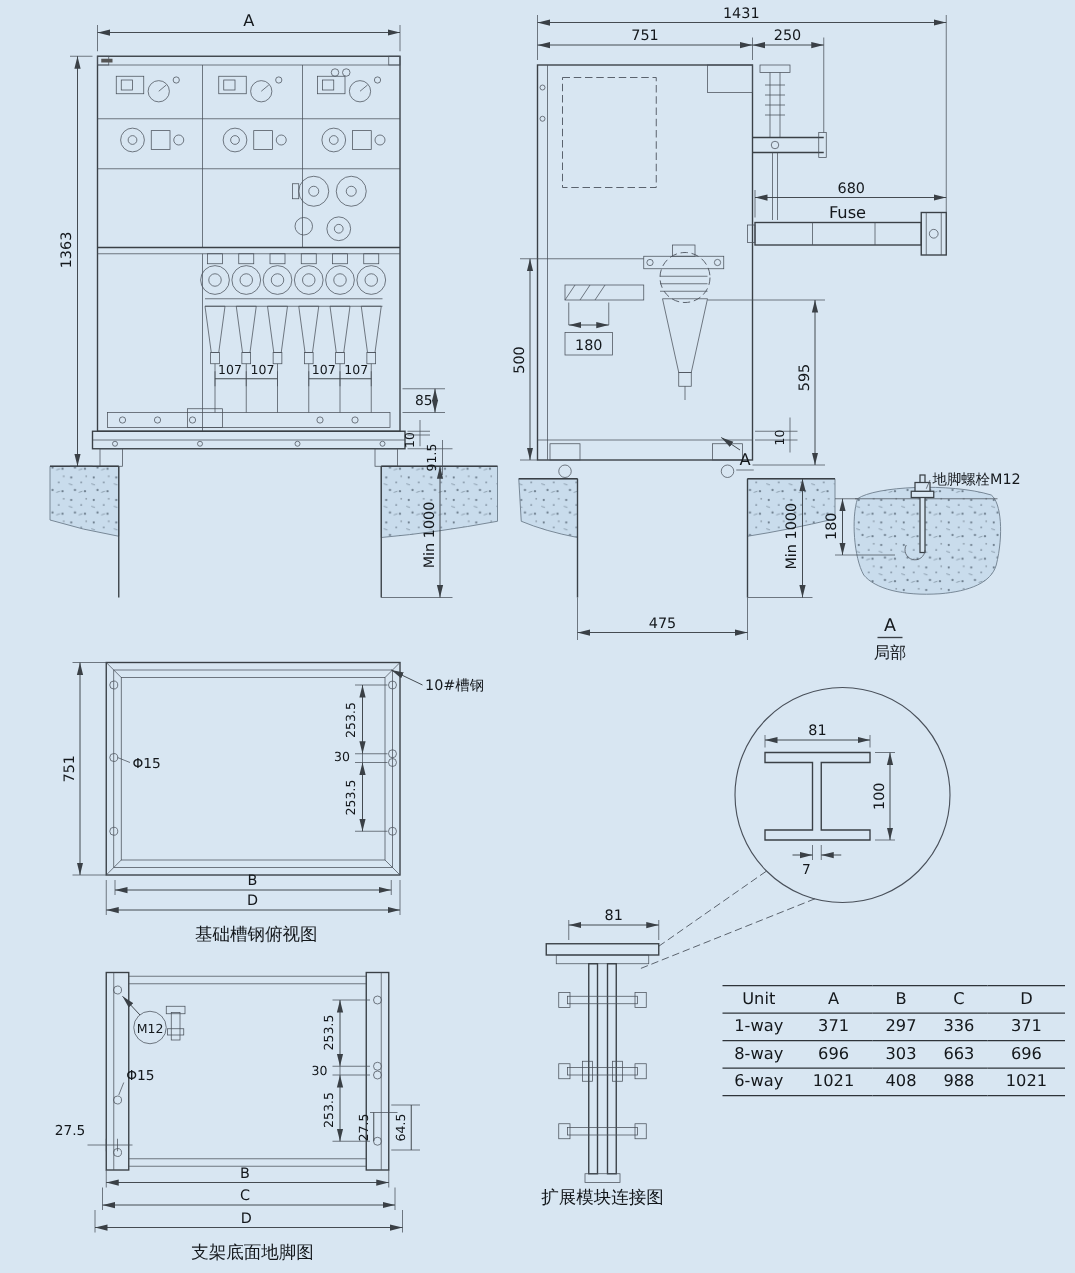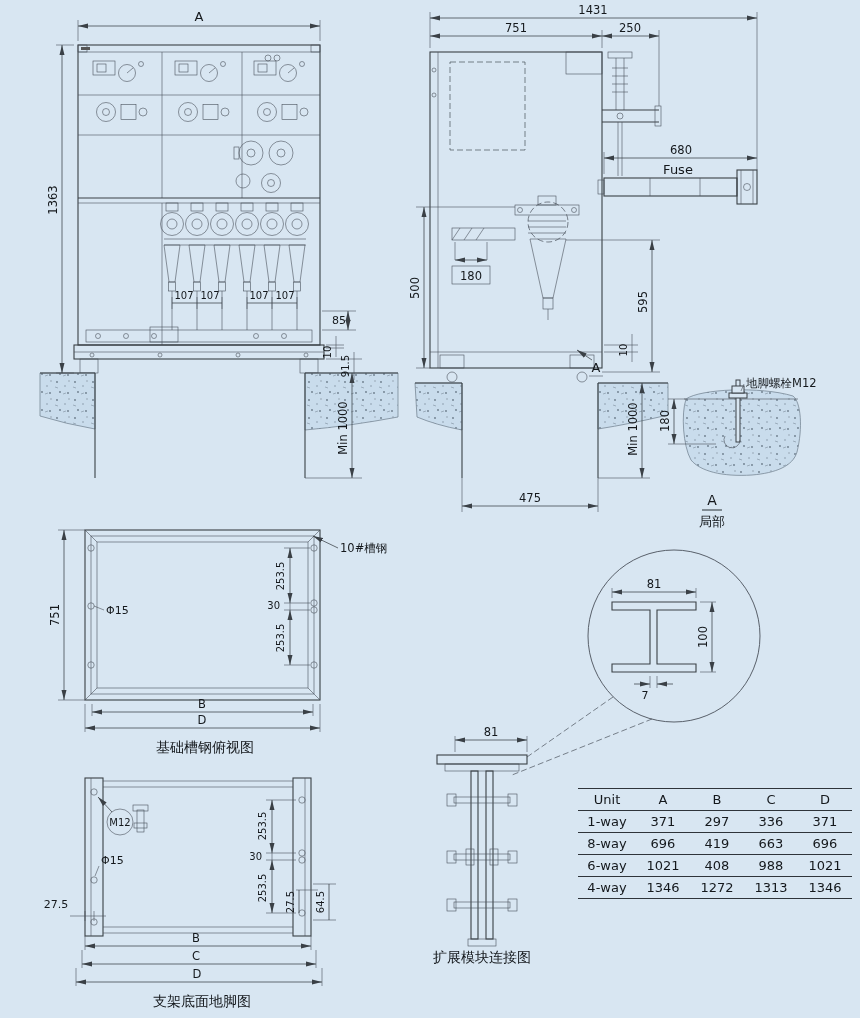--- a/index.html
+++ b/index.html
@@ -450,35 +450,28 @@
       <tr>
         <td>1-way</td>
         <td>371</td>
         <td>297</td>
         <td>336</td>
         <td>371</td>
       </tr>
       <tr>
         <td>8-way</td>
         <td>696</td>
-        <td>419</td>
+        <td>303</td>
         <td>663</td>
         <td>696</td>
       </tr>
       <tr>
         <td>6-way</td>
         <td>1021</td>
         <td>408</td>
         <td>988</td>
         <td>1021</td>
       </tr>
-      <tr>
-        <td>4-way</td>
-        <td>1346</td>
-        <td>1272</td>
-        <td>1313</td>
-        <td>1346</td>
-      </tr>
     </tbody>
   </table>
 </div>
 
 </div>
 
 </body></html>

